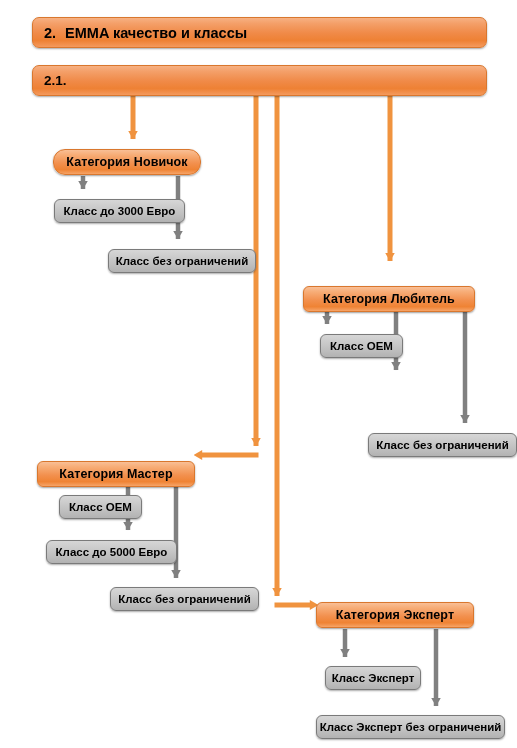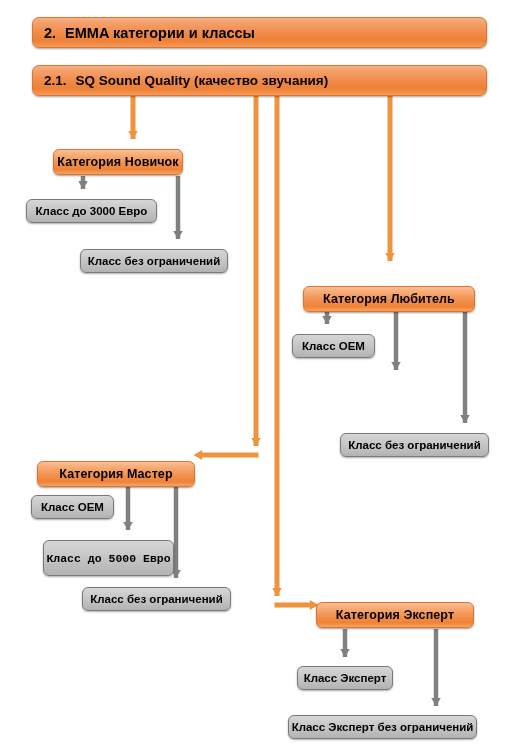--- a/index.html
+++ b/index.html
@@ -61,20 +61,21 @@
     border-radius: 6px;
     background: linear-gradient(to bottom,
         #d6d6d6 0%, #cccccc 30%, #bdbdbd 72%, #b2b2b2 100%);
     border: 1px solid #7a7a7a;
     box-shadow: 0 1px 2px rgba(0,0,0,0.33);
     display: flex; align-items: center; justify-content: center;
     color: #000000;
     font-weight: bold;
     font-size: 11.5px;
     white-space: nowrap;
+    margin-left: 28px;
   }
 </style>
 </head>
 <body>
 
 <div id="canvas">
 
   <svg id="links" viewBox="0 0 517 748" width="517" height="748">
     <defs>
       <marker id="ar-o-down" markerWidth="11" markerHeight="9" refX="5.5" refY="8.4" orient="0" markerUnits="userSpaceOnUse">
@@ -127,46 +128,45 @@
     </g>
 
     <g>
       <line x1="345" y1="629" x2="345" y2="657" stroke="#808080" stroke-width="4.5" marker-end="url(#ar-g-down)"></line>
       <line x1="436" y1="629" x2="436" y2="706" stroke="#808080" stroke-width="4.5" marker-end="url(#ar-g-down)"></line>
     </g>
   </svg>
 
   <div class="hdr" id="hdr-main">
     <span class="num">2.</span>
-    <span class="txt">EMMA категории и классы</span>
+    <span class="txt">EMMA качество и классы</span>
   </div>
 
   <div class="hdr" id="hdr-sq">
     <span class="num">2.1.</span>
-    <span class="txt">SQ Sound Quality (качество звучания)</span>
   </div>
 
-  <div class="cat" style="left:53px; top:149px; width:130px; height:26px;">Категория Новичок</div>
+  <div class="cat" style="left:53px; top:149px; width:148px; height:26px;border-radius:12px;">Категория Новичок</div>
 
   <div class="cls" style="left:26px; top:199px; width:131px; height:24px;">Класс до 3000 Евро</div>
 
   <div class="cls" style="left:80px; top:249px; width:148px; height:24px;">Класс без ограничений</div>
 
   <div class="cat" style="left:303px; top:270px; width:172px; height:26px;margin-top:16px;">Категория  Любитель</div>
 
   <div class="cls" style="left:292px; top:334px; width:83px; height:24px;">Класс OEM</div>
 
 
   <div class="cls" style="left:340px; top:433px; width:149px; height:24px;">Класс без ограничений</div>
 
   <div class="cat" style="left:37px; top:443px; width:158px; height:26px;margin-top:18px;">Категория  Мастер</div>
 
   <div class="cls" style="left:31px; top:495px; width:83px; height:24px;">Класс OEM</div>
 
-  <div class="cls" style="left:43px; top:540px; width:131px; height:36px;font-family:Liberation Mono, monospace;">Класс до 5000 Евро</div>
+  <div class="cls" style="left:18px; top:540px; width:131px; height:24px;">Класс до 5000 Евро</div>
 
   <div class="cls" style="left:82px; top:587px; width:149px; height:24px;">Класс без ограничений</div>
 
   <div class="cat" style="left:316px; top:602px; width:158px; height:26px;">Категория Эксперт</div>
 
   <div class="cls" style="left:297px; top:666px; width:96px; height:24px;">Класс Эксперт</div>
 
   <div class="cls" style="left:288px; top:715px; width:189px; height:24px;">Класс Эксперт без ограничений</div>
 
 </div>

